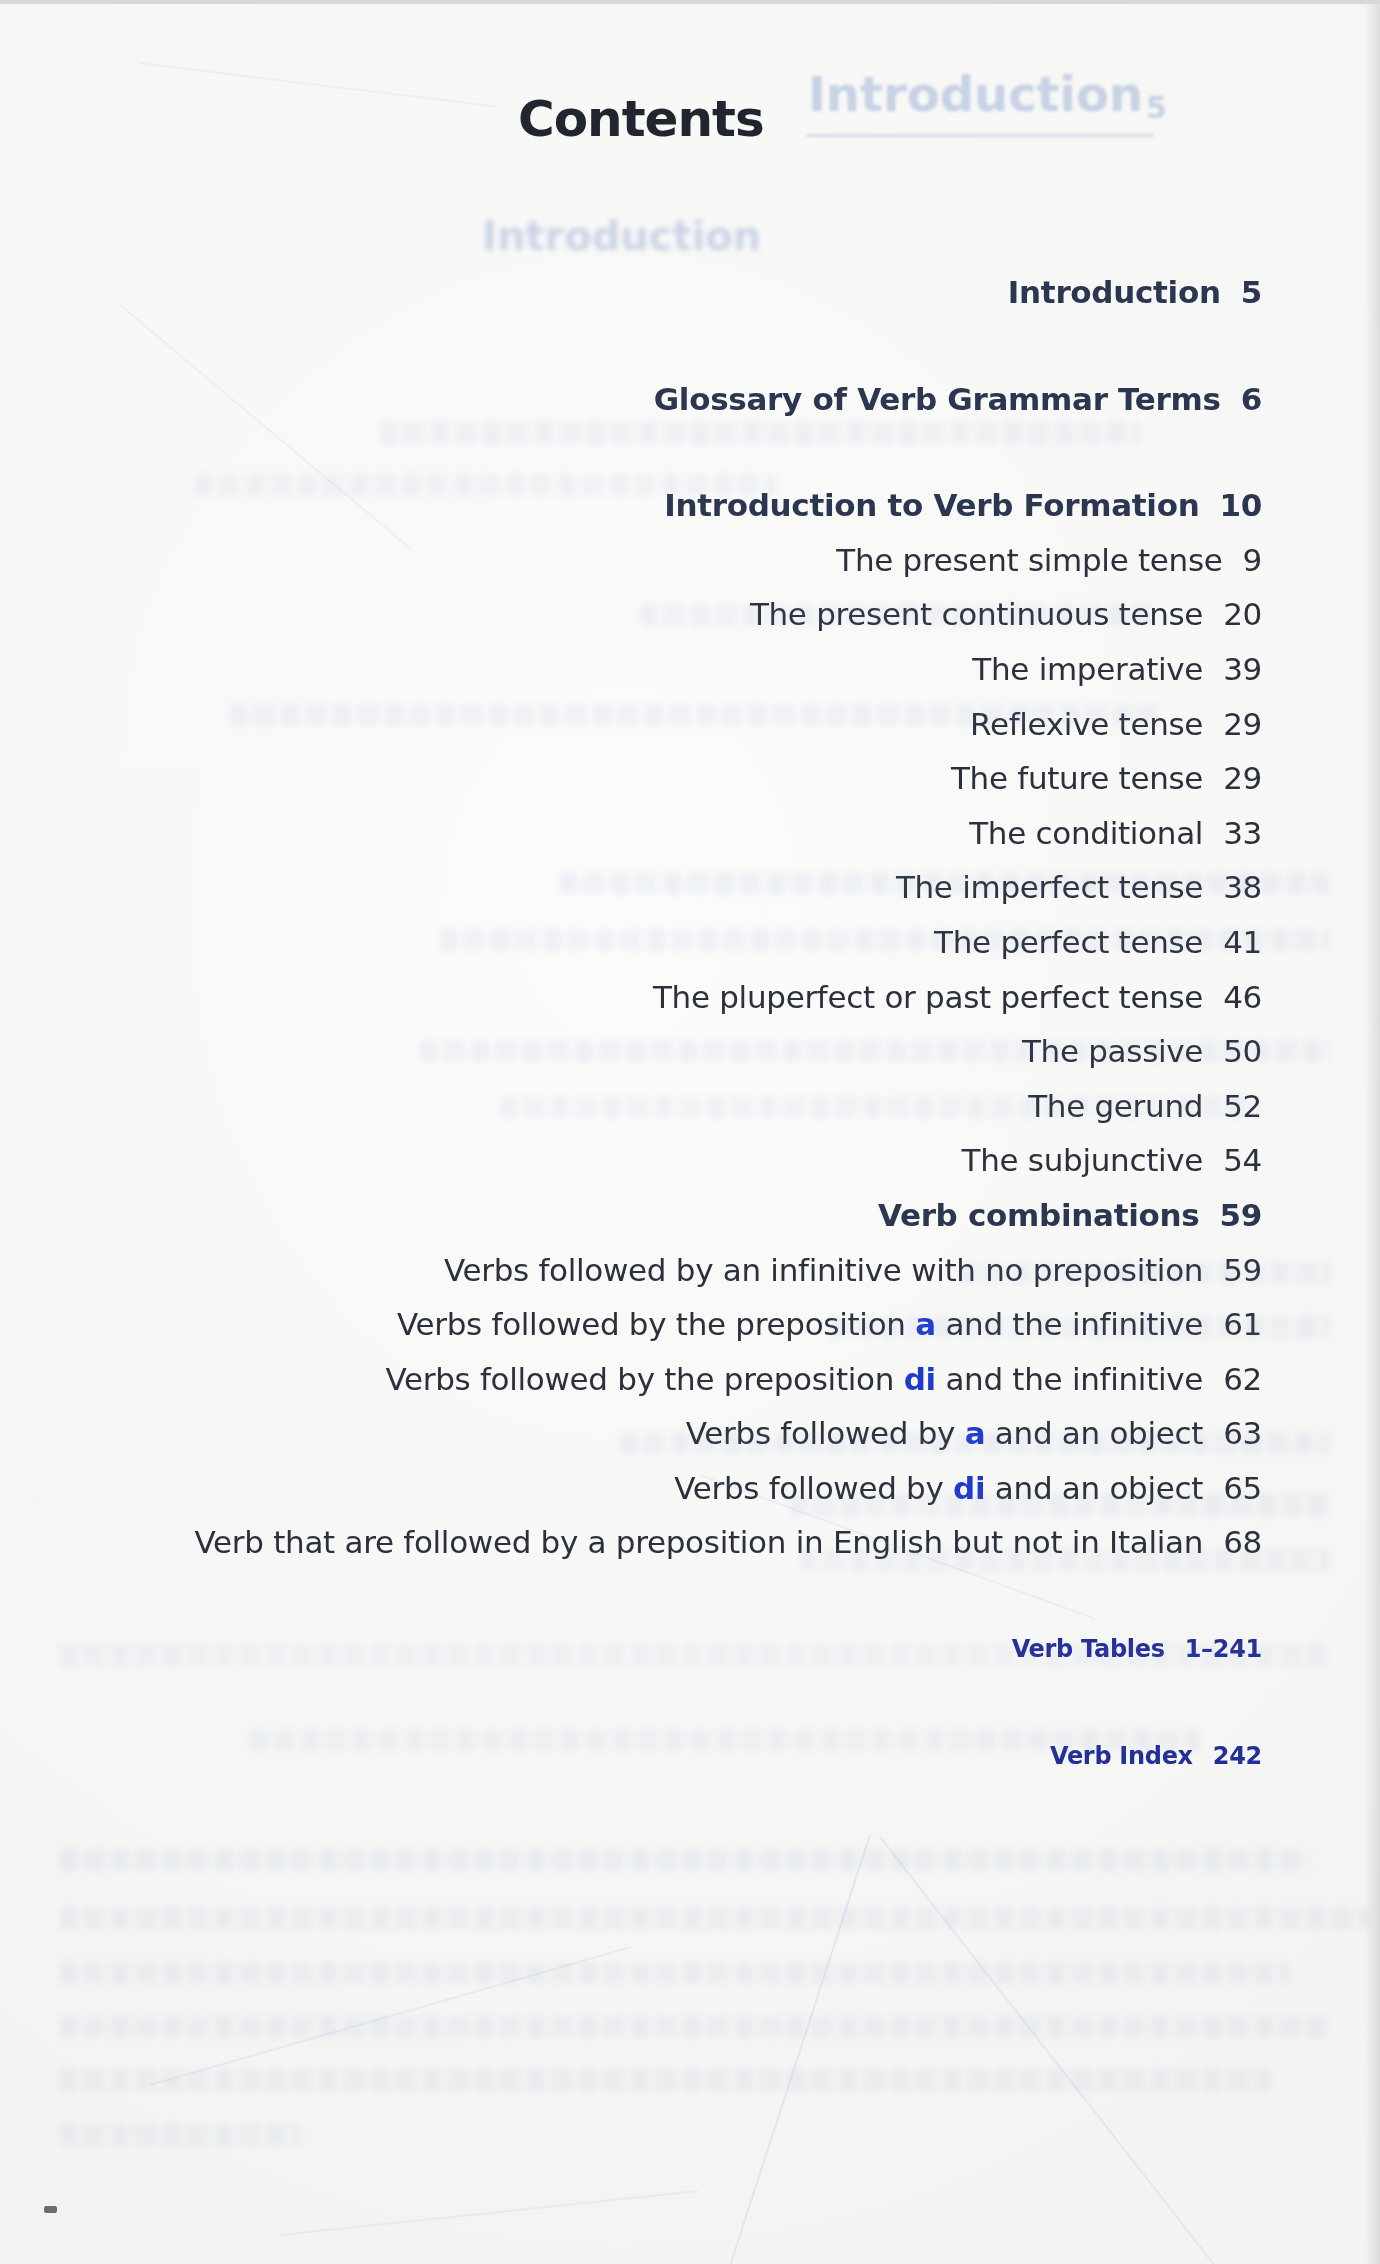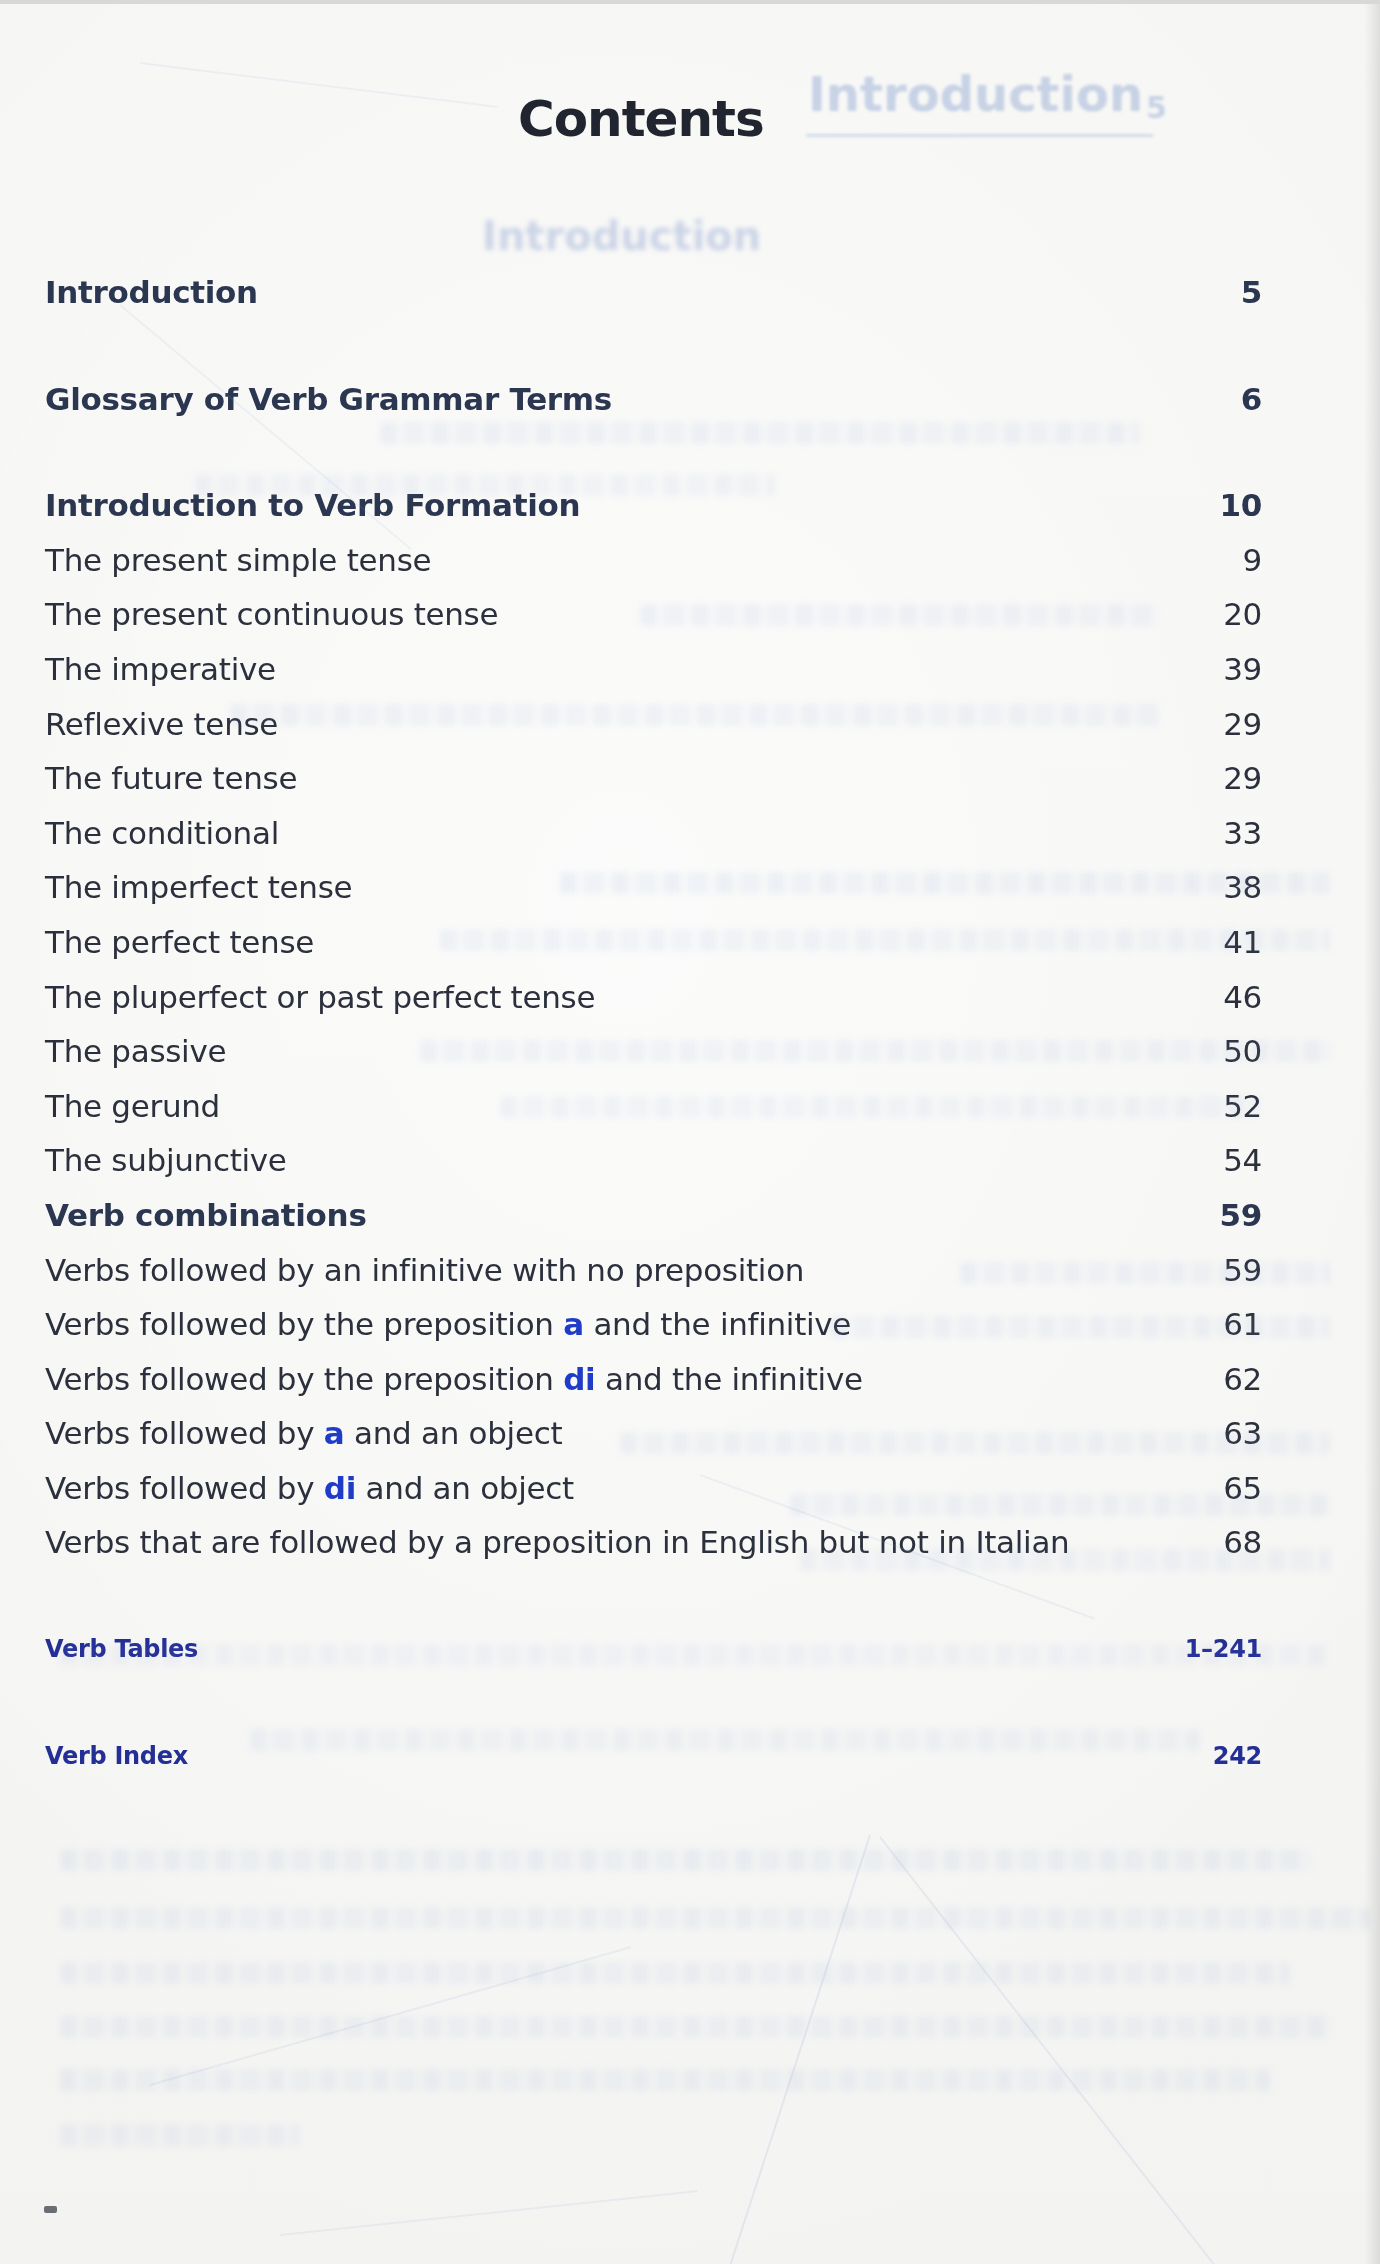--- a/index.html
+++ b/index.html
@@ -56,21 +56,21 @@
   }
   .ink-mark{
     position:absolute;left:44px;top:2202px;width:13px;height:7px;
     background:#3c4049;border-radius:2px;opacity:.75;
   }
   
   .toc{
     position:absolute;left:45px;top:261px;width:1217px;
   }
   .toc-row{
-    display:flex;justify-content:space-between;align-items:baseline;
+    display:flex;justify-content:flex-end;align-items:baseline;
     line-height:54.6px;font-size:31px;letter-spacing:-.3px;
     white-space:nowrap;
   }
   .row-gap{margin-top:52px;}
   .style-entry{color:#2b303c;font-weight:normal;}
   .style-header{color:#2b3650;font-weight:bold;}
   .style-section{color:#232e96;font-weight:bold;font-size:24px;}
   .toc-label{overflow:visible;}
   .toc-page{padding-left:20px;}
   .accent{color:#1f3cc8;font-weight:bold;}
@@ -165,21 +165,21 @@
       </div>
       <div class="toc-row style-entry">
         <span class="toc-label"><span>Verbs followed by </span><span class="accent">a</span><span> and an object</span></span>
         <span class="toc-page">63</span>
       </div>
       <div class="toc-row style-entry">
         <span class="toc-label"><span>Verbs followed by </span><span class="accent">di</span><span> and an object</span></span>
         <span class="toc-page">65</span>
       </div>
       <div class="toc-row style-entry">
-        <span class="toc-label"><span>Verbs that are followed by a preposition in English but not in Italian</span></span>
+        <span class="toc-label"><span>Verb that are followed by a preposition in English but not in Italian</span></span>
         <span class="toc-page">68</span>
       </div>
       <div class="toc-row style-section row-gap">
         <span class="toc-label"><span>Verb Tables</span></span>
         <span class="toc-page">1–241</span>
       </div>
       <div class="toc-row style-section row-gap">
         <span class="toc-label"><span>Verb Index</span></span>
         <span class="toc-page">242</span>
       </div>

